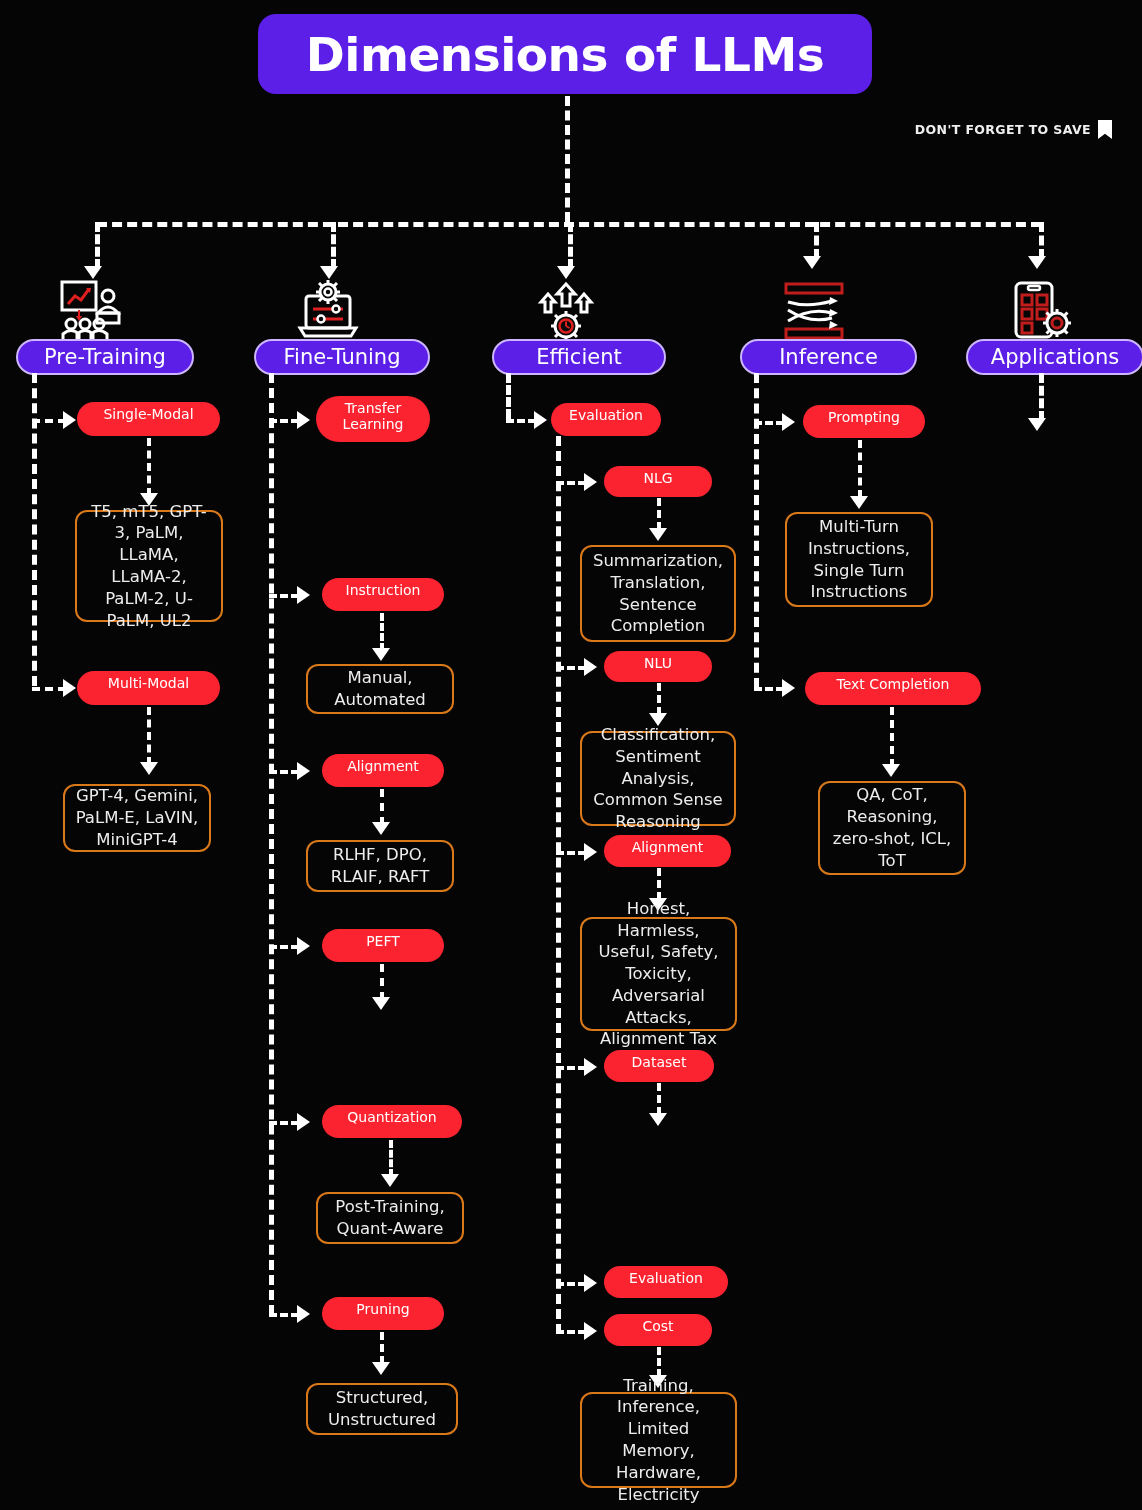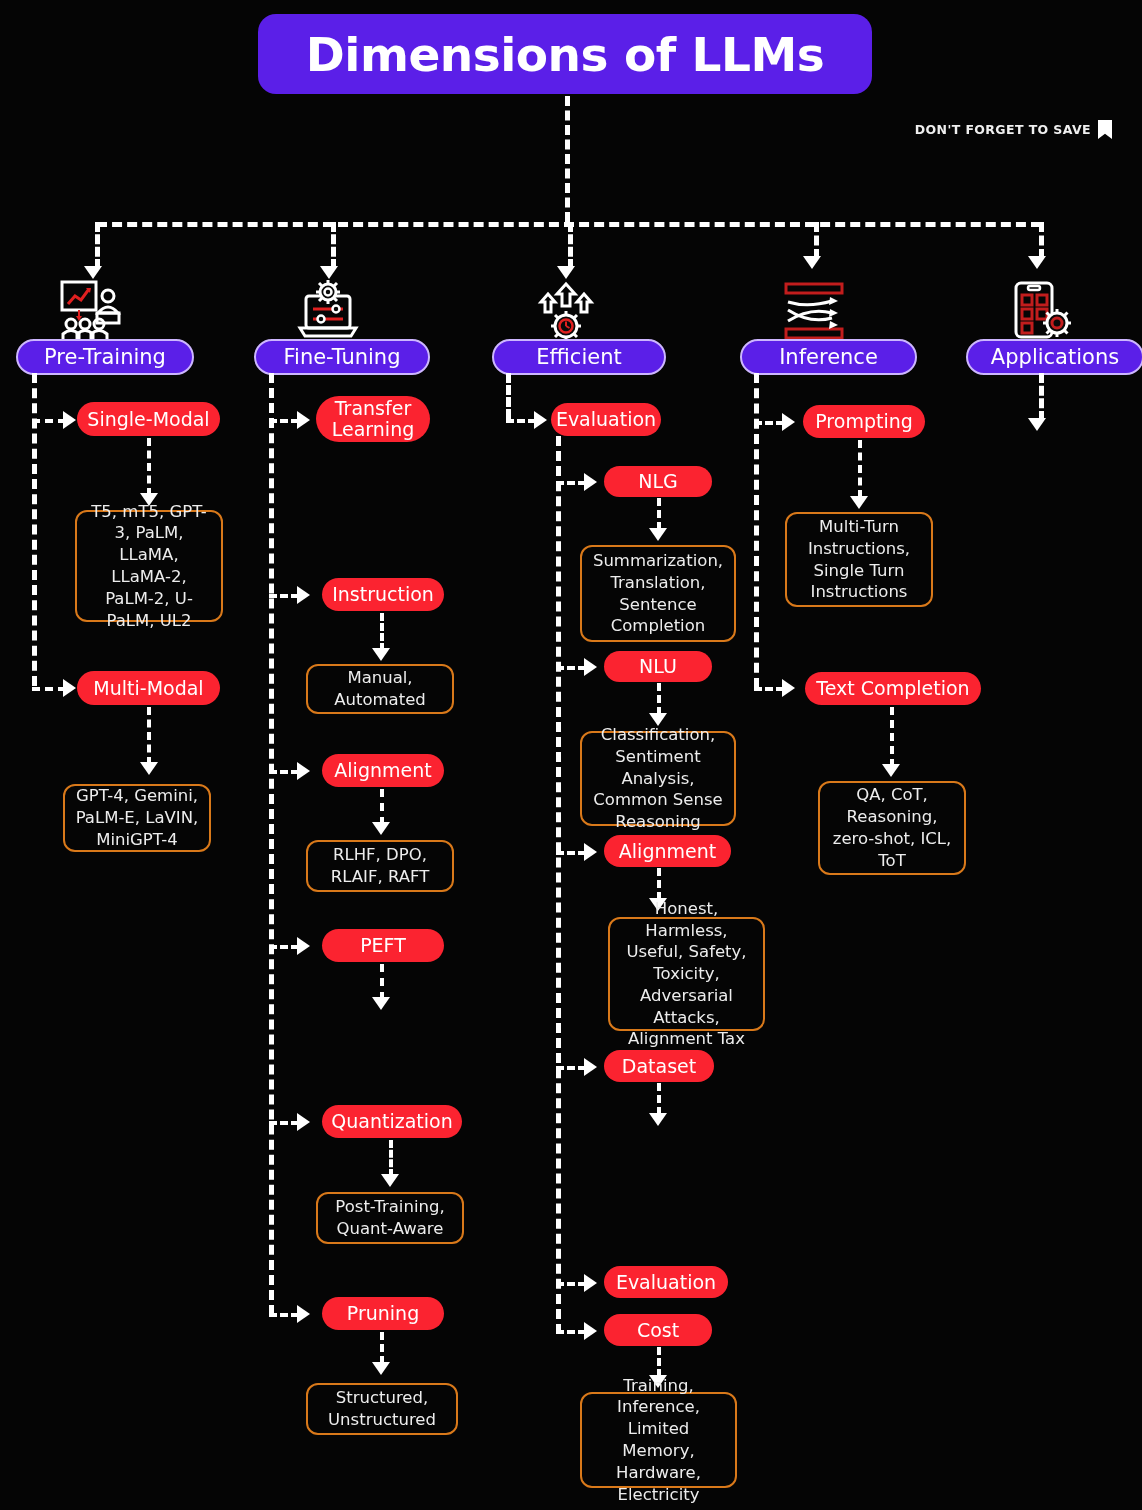--- a/index.html
+++ b/index.html
@@ -51,22 +51,22 @@
      border-left:13px solid #fff;}
 
   
   .pill-purple{
     position:absolute;background:#5b1fe8;border:2px solid #cdb6ff;border-radius:999px;
     display:flex;align-items:center;justify-content:center;
     color:#fff;font-size:21px;height:32px;padding:0 14px;white-space:nowrap;
   }
   .pill-red{
     position:absolute;background:#fb2330;border-radius:999px;
-    display:flex;align-items:center;justify-content:center;text-align:center;
-    color:#fff;font-size:19px;line-height:1.08;padding:5px 16px;white-space:nowrap;
+    display:flex;justify-content:center;text-align:center;
+    color:#fff;font-size:14px;line-height:1.08;padding:5px 16px;white-space:nowrap;
   }
   .pill-red.two-line{white-space:normal;line-height:1.12;}
 
   
   .box{
     position:absolute;background:#050505;border:2px solid #d9791a;border-radius:12px;
     display:flex;align-items:center;justify-content:center;text-align:center;
     color:#ededed;font-size:16.5px;line-height:1.32;padding:8px 10px;
     box-sizing:border-box;
   }
@@ -339,21 +339,21 @@
     <span>Classification, Sentiment Analysis, Common Sense Reasoning</span>
   </div>
 
   <div class="hline-thin" style="left:556px;top:851px;width:30px;"></div>
   <div class="arrow-right" style="left:584px;top:843px;"></div>
   <div class="pill-red" style="left:604px;top:835px;width:127px;height:32px;box-sizing:border-box;">
     <span>Alignment</span>
   </div>
   <div class="vline-thin" style="left:657px;top:868px;height:32px;"></div>
   <div class="arrow-down" style="left:649px;top:898px;"></div>
-  <div class="box" style="left:608px;top:917px;width:157px;height:114px;">
+  <div class="box" style="left:580px;top:917px;width:157px;height:114px;">
     <span>Honest, Harmless, Useful, Safety, Toxicity, Adversarial Attacks, Alignment Tax</span>
   </div>
 
   <div class="hline-thin" style="left:556px;top:1066px;width:30px;"></div>
   <div class="arrow-right" style="left:584px;top:1058px;"></div>
   <div class="pill-red" style="left:604px;top:1050px;width:110px;height:32px;box-sizing:border-box;">
     <span>Dataset</span>
   </div>
   <div class="vline-thin" style="left:657px;top:1083px;height:32px;"></div>
   <div class="arrow-down" style="left:649px;top:1113px;"></div>

